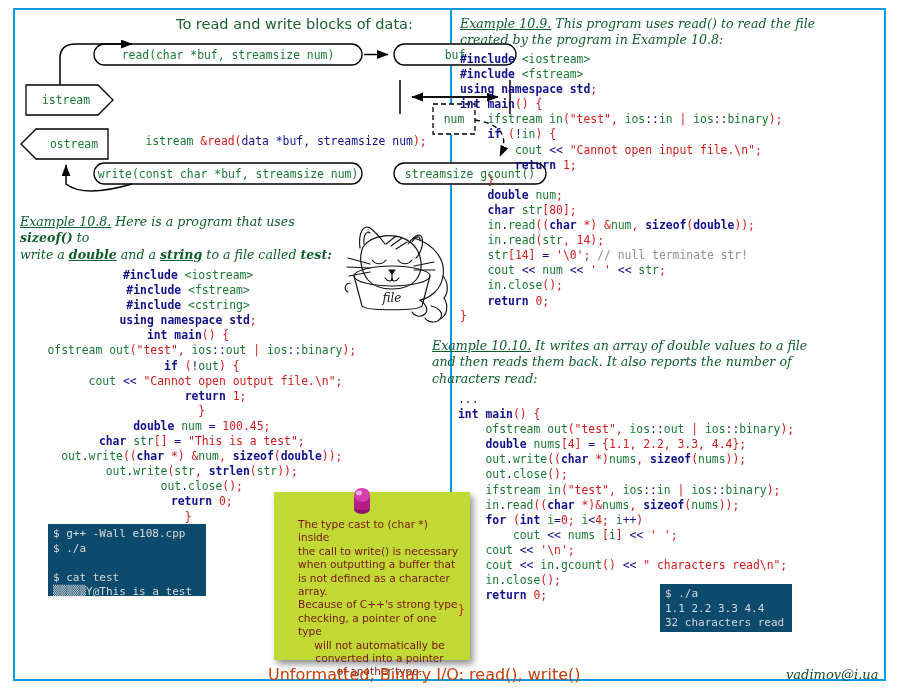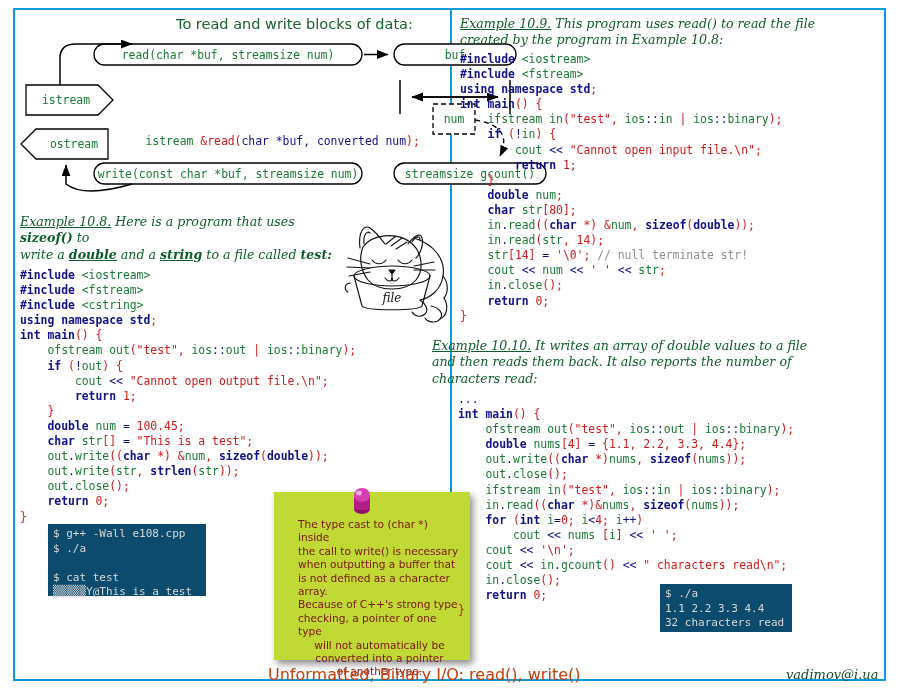--- a/index.html
+++ b/index.html
@@ -131,29 +131,29 @@
     <text class="dlabel" x="214" y="29" text-anchor="middle" fill="#000">read(char *buf, streamsize num)</text>
     <text class="dlabel" x="441" y="29" text-anchor="middle" fill="#000">buf</text>
     <text class="dlabel" x="214" y="148" text-anchor="middle" fill="#000">write(const char *buf, streamsize num)</text>
     <text class="dlabel" x="456" y="148" text-anchor="middle" fill="#000">streamsize gcount()</text>
     <text class="dlabel" x="440" y="93" text-anchor="middle" fill="#000">num</text>
     <text class="dlabel" x="52" y="74" text-anchor="middle">istream</text>
     <text class="dlabel" x="60" y="118" text-anchor="middle">ostream</text>
   </svg>
 
   <div class="abs code" style="left:118px;top:119px;">
-    <span class="ty">istream </span><span class="st">&amp;read</span><span class="st">(</span><span class="kw">char *buf, converted num</span><span class="st">);</span>
+    <span class="ty">istream </span><span class="st">&amp;read</span><span class="st">(</span><span class="kw">data *buf, streamsize num</span><span class="st">);</span>
   </div>
 
   <div class="abs prose" style="left:20px;top:214px;width:330px;">
     <span class="ttl">Example 10.8.</span><span> Here is a program that uses </span><b>sizeof()</b><span> to</span><br>
     <span>write a </span><b style="text-decoration:underline">double</b><span> and a </span><b style="text-decoration:underline">string</b><span> to a  file called </span><b>test:</b>
   </div>
 
-  <div class="abs code" id="code108" style="left:20px;top:268px;"><span class="kw b">#include</span><span class="kw"> </span><span class="ty">&lt;iostream&gt;</span>
+  <div class="abs code" id="code108" style="left:20px;top:268px;text-align:center;"><span class="kw b">#include</span><span class="kw"> </span><span class="ty">&lt;iostream&gt;</span>
 <span class="kw b">#include</span><span class="kw"> </span><span class="ty">&lt;fstream&gt;</span>
 <span class="kw b">#include</span><span class="kw"> </span><span class="ty">&lt;cstring&gt;</span>
 <span class="kw b">using</span><span class="kw"> </span><span class="kw b">namespace</span><span class="kw"> </span><span class="kw b">std</span><span class="st">;</span>
 <span class="kw b">int</span><span class="kw"> </span><span class="kw b">main</span><span class="st">(</span><span class="st">)</span><span class="kw"> </span><span class="st">{</span>
 <span class="kw"> </span><span class="kw"> </span><span class="kw"> </span><span class="kw"> </span><span class="ty">ofstream</span><span class="kw"> </span><span class="ty">out</span><span class="st">(</span><span class="st">"test"</span><span class="st">,</span><span class="kw"> </span><span class="ty">ios</span><span class="kw">:</span><span class="kw">:</span><span class="ty">out</span><span class="kw"> </span><span class="st">|</span><span class="kw"> </span><span class="ty">ios</span><span class="kw">:</span><span class="kw">:</span><span class="ty">binary</span><span class="st">)</span><span class="st">;</span>
 <span class="kw"> </span><span class="kw"> </span><span class="kw"> </span><span class="kw"> </span><span class="kw b">if</span><span class="kw"> </span><span class="st">(</span><span class="kw">!</span><span class="ty">out</span><span class="st">)</span><span class="kw"> </span><span class="st">{</span>
 <span class="kw"> </span><span class="kw"> </span><span class="kw"> </span><span class="kw"> </span><span class="kw"> </span><span class="kw"> </span><span class="kw"> </span><span class="kw"> </span><span class="ty">cout</span><span class="kw"> </span><span class="kw">&lt;</span><span class="kw">&lt;</span><span class="kw"> </span><span class="st">"Cannot open output file.\n"</span><span class="st">;</span>
 <span class="kw"> </span><span class="kw"> </span><span class="kw"> </span><span class="kw"> </span><span class="kw"> </span><span class="kw"> </span><span class="kw"> </span><span class="kw"> </span><span class="kw b">return</span><span class="kw"> </span><span class="st">1</span><span class="st">;</span>
 <span class="kw"> </span><span class="kw"> </span><span class="kw"> </span><span class="kw"> </span><span class="st">}</span>
 <span class="kw"> </span><span class="kw"> </span><span class="kw"> </span><span class="kw"> </span><span class="kw b">double</span><span class="kw"> </span><span class="ty">num</span><span class="kw"> </span><span class="kw">=</span><span class="kw"> </span><span class="st">100.45</span><span class="st">;</span>

